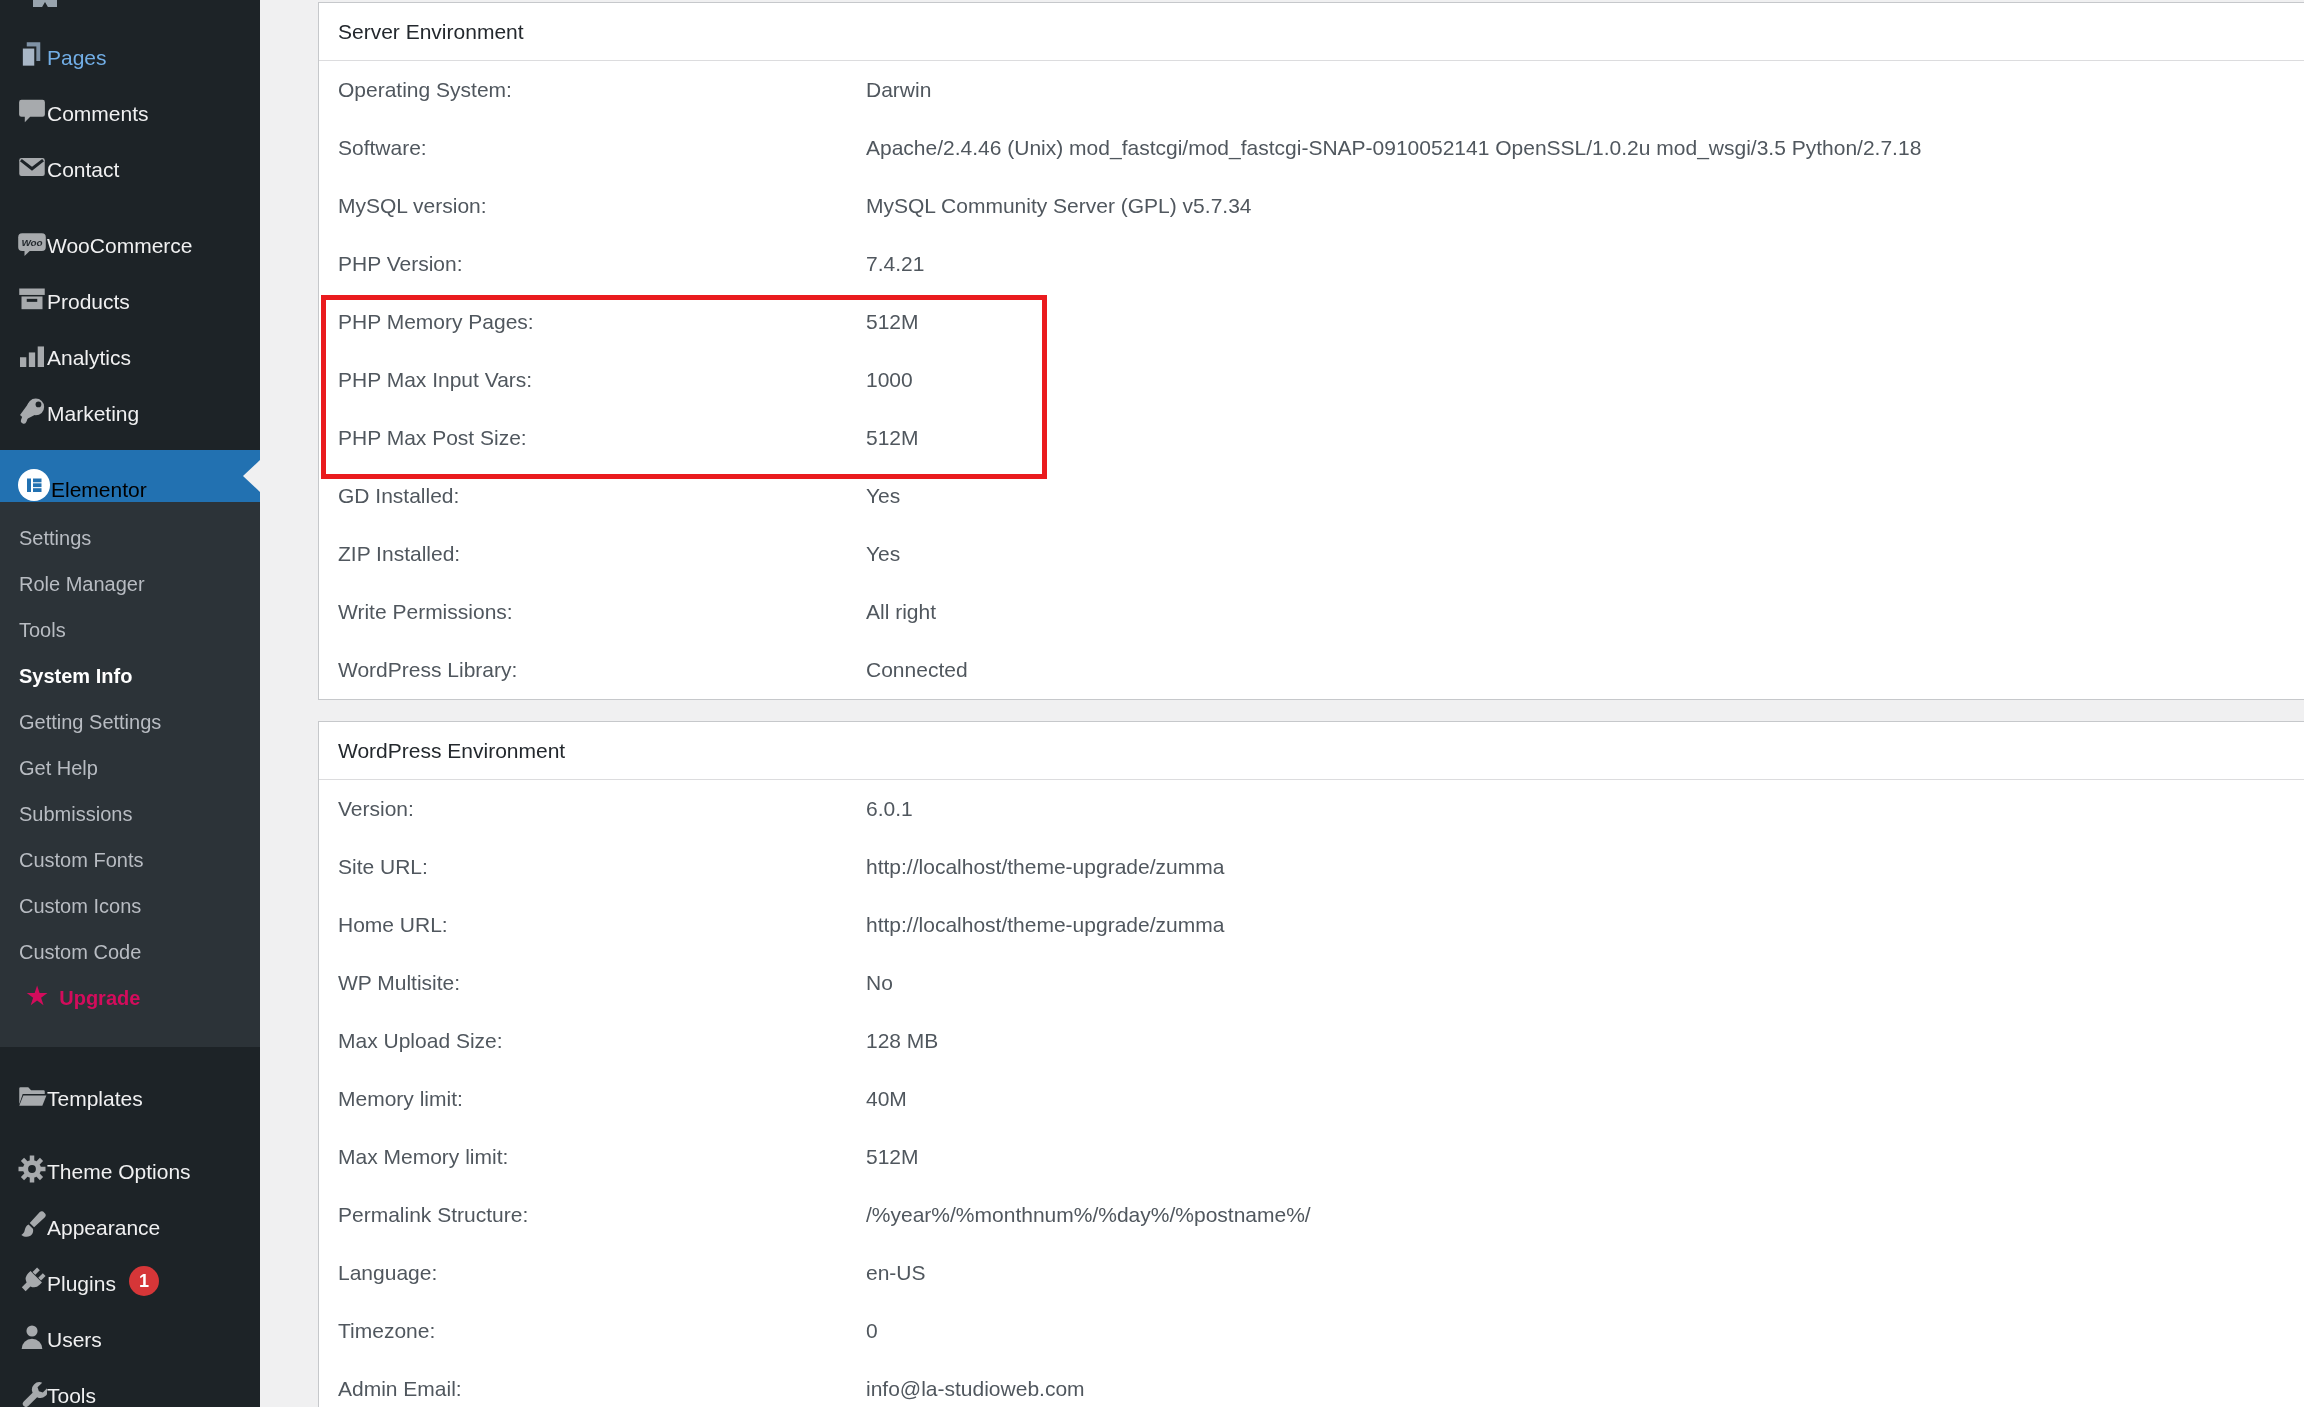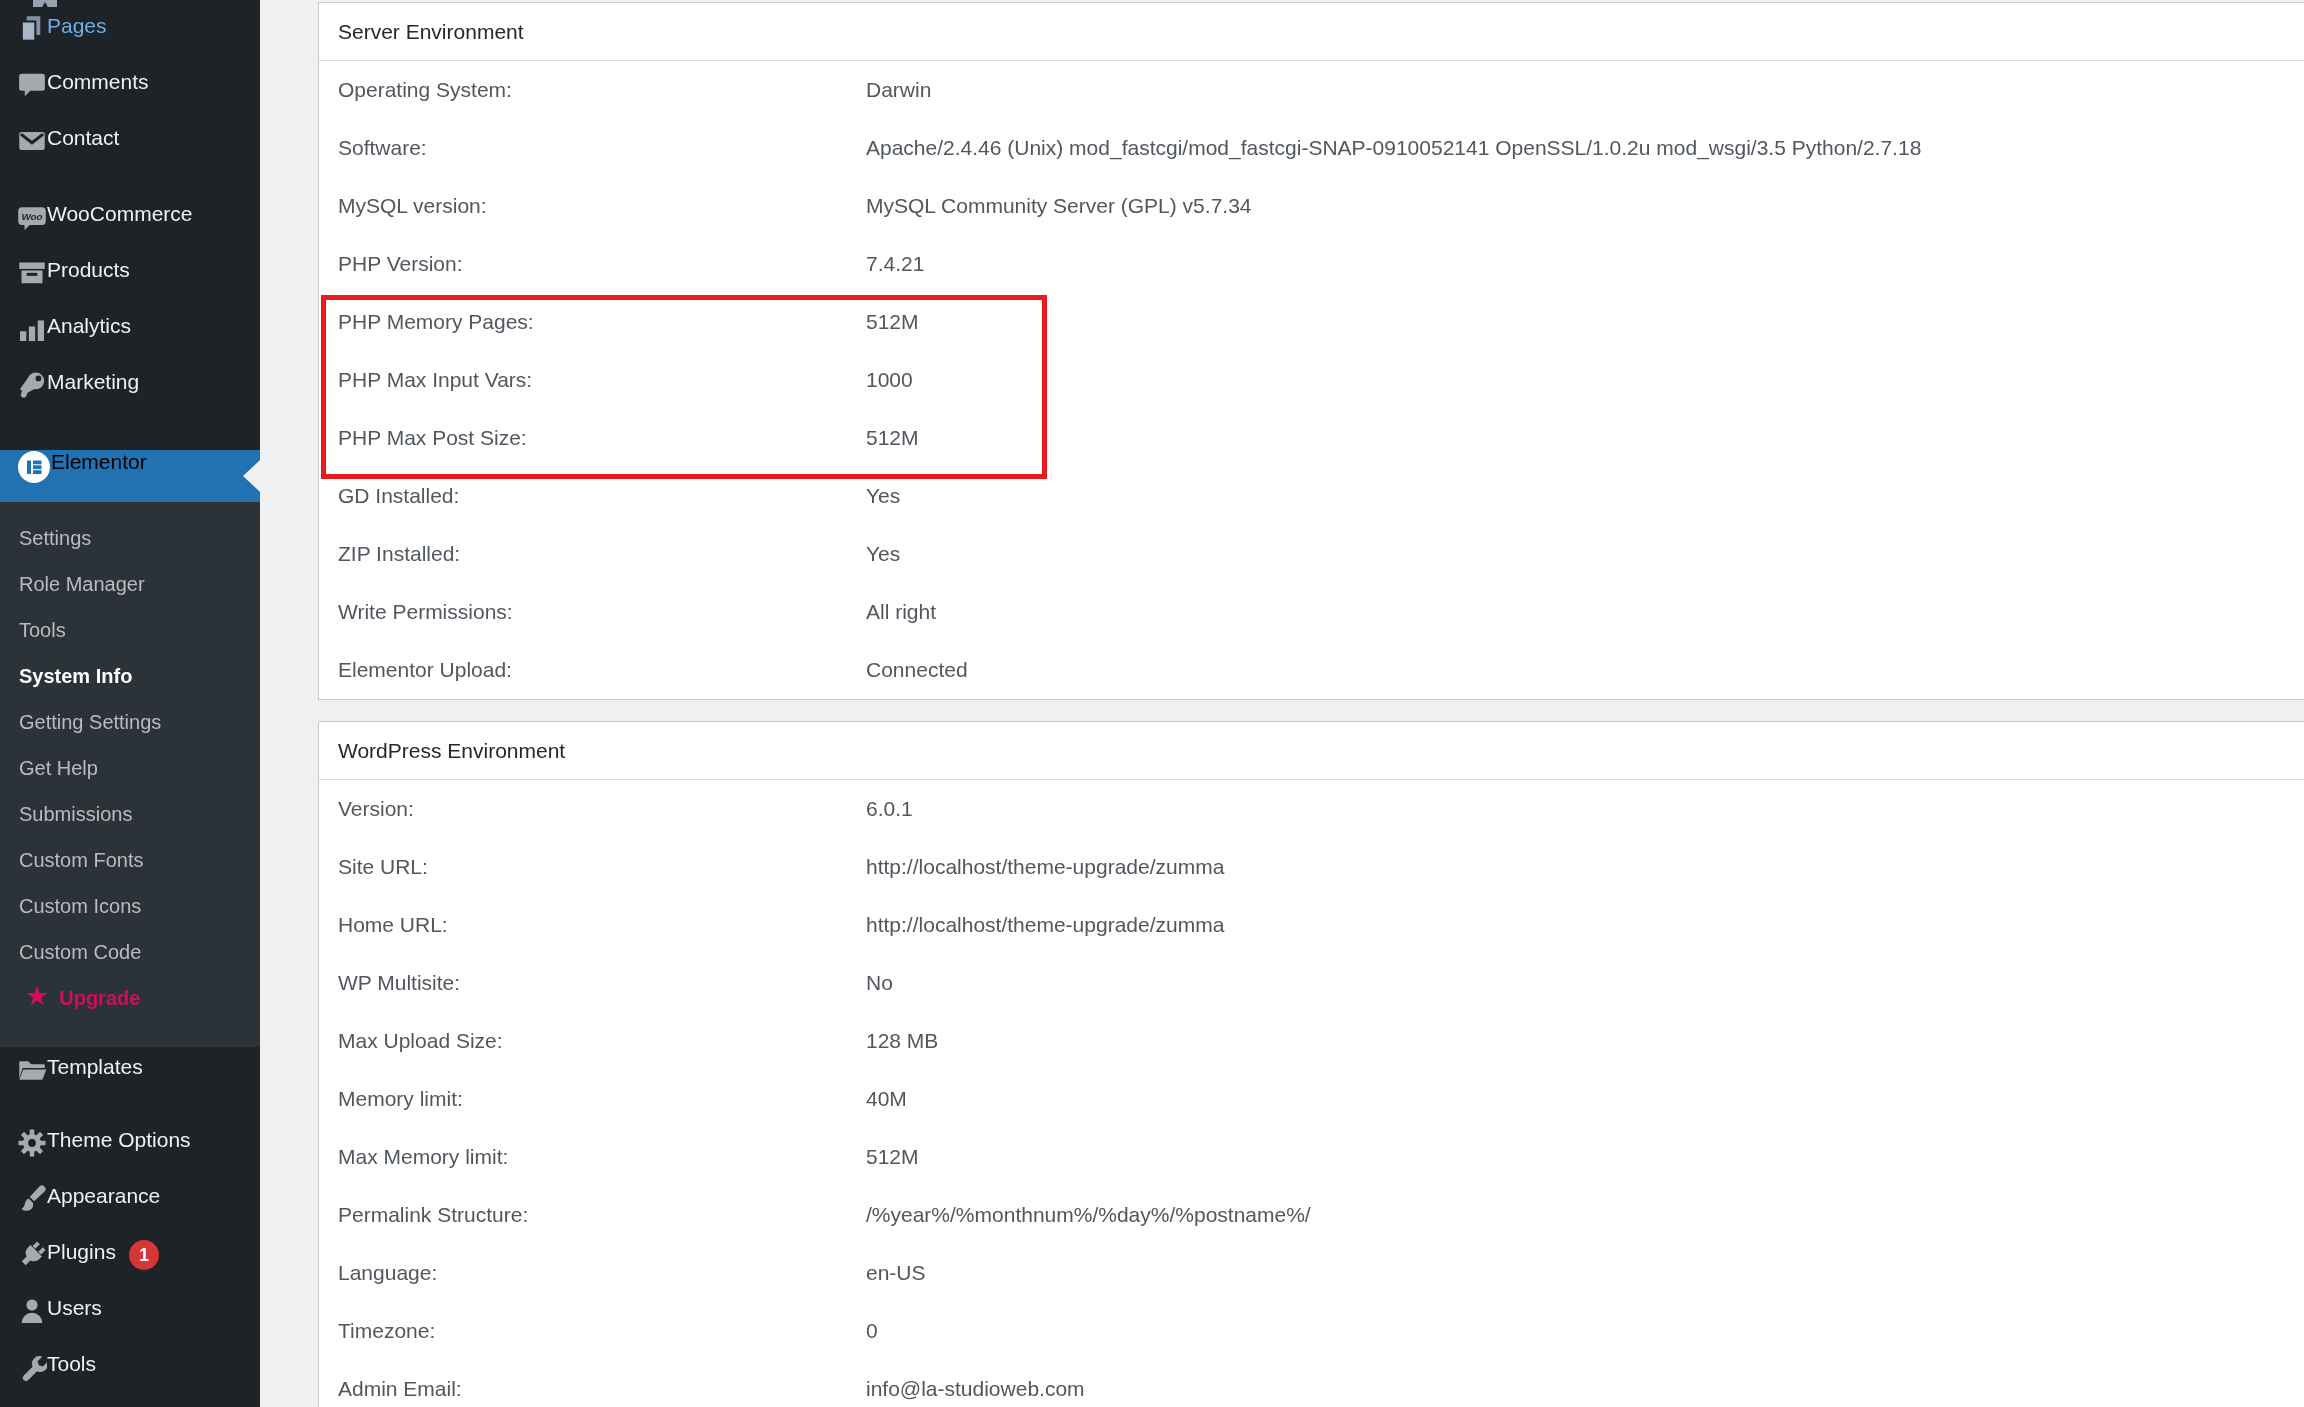--- a/index.html
+++ b/index.html
@@ -3,21 +3,21 @@
 <meta charset="utf-8">
 <style>
   * { margin:0; padding:0; box-sizing:border-box; }
   html,body { width:2304px; height:1407px; overflow:hidden; background:#f0f0f1;
     font-family:"Liberation Sans","DejaVu Sans",sans-serif; }
 
   
   .sidebar { position:absolute; left:0; top:0; width:260px; height:1407px;
     background:#1d2327; color:#f0f0f1; z-index:5; }
   .menu { padding-top:14px; }
-  .mi { height:56px; display:flex; align-items:flex-start; padding-left:17px;
+  .mi { height:56px; display:flex; align-items:flex-end; padding-left:17px;
     font-size:21px; color:#f0f0f1; cursor:pointer; white-space:nowrap; }
   .mi .ico { width:30px; height:30px; flex:none; }
   .mi .ico svg { width:30px; height:30px; display:block; }
   .mi.blue-label { color:#72aee6; }
   .sep-a { height:20px; } .sep-b { height:24px; } .sep-c { height:17px; }
   .mi.active { background:#2271b1; color:#000000; height:52px; position:relative; }
   .mi.active .ico, .mi.active .ico svg { width:34px; height:34px; }
   .mi.active::after { content:""; position:absolute; right:0; top:50%; margin-top:-16px;
     border-top:16px solid transparent; border-bottom:16px solid transparent;
     border-right:17px solid #f0f0f1; }
@@ -307,21 +307,21 @@
         </div>
       <div class="row">
           <span class="lbl">ZIP Installed:</span>
           <span class="val">Yes</span>
         </div>
       <div class="row">
           <span class="lbl">Write Permissions:</span>
           <span class="val">All right</span>
         </div>
       <div class="row">
-          <span class="lbl">Elementor Upload:</span>
+          <span class="lbl">WordPress Library:</span>
           <span class="val">Connected</span>
         </div>
     </div>
     <div class="hl-box"></div>
   </section>
 
   <section class="card card-2">
     <div class="card-header">
       <span>WordPress Environment</span>
     </div>

